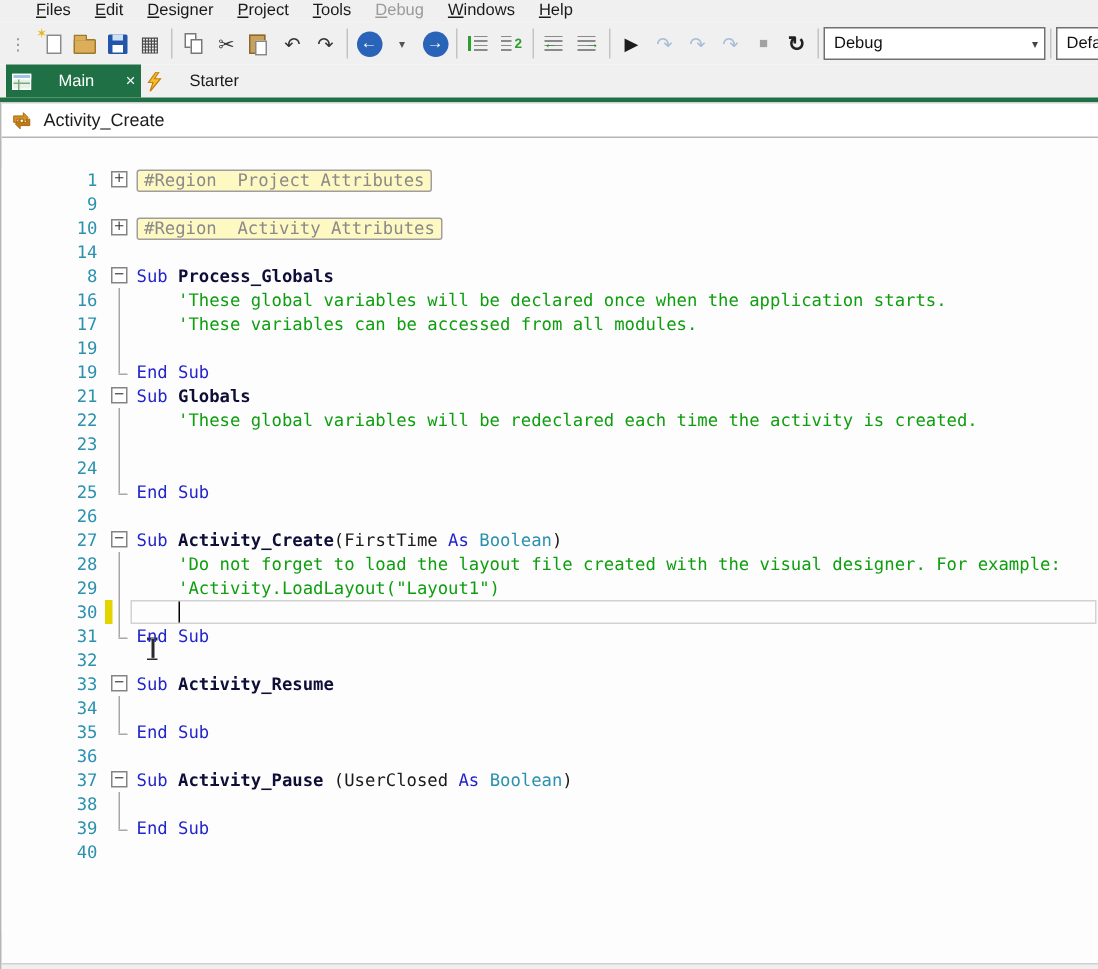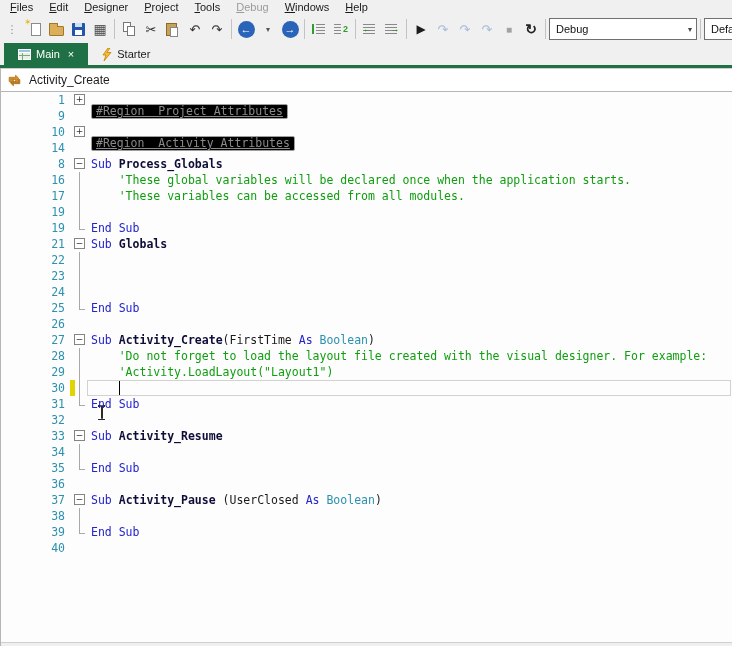--- a/index.html
+++ b/index.html
@@ -3,21 +3,21 @@
 <meta charset="utf-8">
 <style>
   * { margin:0; padding:0; box-sizing:border-box; }
   html,body { background:#d9d9d9; }
   .window{
     width:732px; height:646px; overflow:hidden; background:#fff;
     display:flex; flex-direction:column;
     font-family:"Liberation Sans", sans-serif; position:relative;
   }
   
-  .menubar{ height:15px; background:var(--chrome-bg); display:flex; align-items:center; padding-left:2px; flex:0 0 auto; }
+  .menubar{ height:15px; background:var(--chrome-bg); display:flex; align-items:center; padding-left:16px; flex:0 0 auto; }
   .menu-item{ font-size:11px; color:#1a1a1a; padding:0 8px; line-height:15px; cursor:default; }
   .menu-item.disabled{ color:#9b9b9b; }
   
   .toolbar{ height:28px; background:var(--chrome-bg); display:flex; align-items:center; padding-left:1px; flex:0 0 auto; overflow:hidden; }
   .tb-sep{ width:1px; height:20px; background:#c3c3c3; margin:0 3px; flex:0 0 auto; }
   .tbtn{ position:relative; width:22px; height:22px; display:inline-flex; align-items:center; justify-content:center; flex:0 0 auto; }
   .grip{ color:#909090; font-size:11px; }
   .g8{font-size:8px;} .g10{font-size:10px;} .g12{font-size:12px;} .g13{font-size:13px;} .g14{font-size:14px;}
   .dark{ color:#333; } .runp{ color:#1c1c1c; } .dis{ color:#a7bcd9; } .stopg{ color:#a2a2a2; }
   .rst{ color:#222; font-weight:bold; } .pkg{ color:#4a4a4a; } .ddg{ color:#555; }
@@ -41,46 +41,46 @@
   .lns.w{ width:12px; }
   .bar{ width:2px; height:10px; background:#2f9e2f; }
   .num2{ color:#2f9e2f; font-size:9px; font-weight:bold; line-height:10px; }
   .ic-ind{ position:relative; width:15px; height:12px; display:flex; align-items:center; }
   .ic-ind .ar{ position:absolute; top:1px; color:#1f8a1f; font-size:9px; font-weight:bold; line-height:10px; }
   .ic-ind .ar.l{ left:0; } .ic-ind .ar.r{ right:0; }
   .combo{ height:22px; background:#fff; border:1px solid var(--combo-border); display:flex; align-items:center; justify-content:space-between; padding:0 4px 0 6px; font-size:11px; color:#111; flex:0 0 auto; }
   .combo .cbarrow{ font-size:8px; color:#444; margin-left:6px; }
   
   .tabstrip{ height:25px; background:var(--chrome-bg); display:flex; align-items:flex-end; padding-left:4px; border-bottom:3px solid var(--accent-green); flex:0 0 auto; }
-  .tab{ height:22px; display:flex; align-items:center; gap:5px; padding:0 14px; font-size:11px; color:#1a1a1a; cursor:default; }
+  .tab{ height:22px; display:flex; align-items:center; gap:18px; padding:0 4px; font-size:11px; color:#1a1a1a; cursor:default; }
   .tab.active{ background:var(--accent-green); color:#fff; }
   .tab .close{ font-size:11px; line-height:11px; margin-left:3px; }
   
-  .body{ flex:1 1 auto; display:flex; flex-direction:column; border-left:1px solid #b6b6b6; overflow:hidden; background:var(--editor-bg); }
+  .body{ flex:1 1 auto; display:flex; flex-direction:column; border-left:1px solid #b6b6b6; overflow:hidden; background:var(--editor-bg);gap:20px; }
   .breadcrumb{ height:24px; background:#fff; border-top:1px solid #cfcfcf; border-bottom:1px solid #b6b6b6; display:flex; align-items:center; gap:7px; padding-left:6px; flex:0 0 auto; }
   .breadcrumb .bc-label{ font-size:12px; color:#1c1c1c; }
   
   .code{ flex:1 1 auto; position:relative; overflow:hidden; background:var(--editor-bg); }
   .row{ display:flex; height:16px; position:relative; }
   .num{ width:68px; flex:0 0 auto; text-align:right; padding-right:4px; color:var(--gutter-number); font:11.5px "DejaVu Sans Mono", monospace; line-height:16px; }
   .fold{ width:22px; flex:0 0 auto; position:relative; }
   .content{ flex:1; font:11.5px "DejaVu Sans Mono", monospace; line-height:16px; white-space:pre; position:relative; color:var(--plain); }
   .foldbox{ position:absolute; left:5px; top:2px; width:11px; height:11px; border:1px solid #848484; background:#fff; font:9px "DejaVu Sans", sans-serif; line-height:9px; text-align:center; color:#333; }
   .gv{ position:absolute; left:10px; top:0; bottom:0; width:1px; background:#a8a8a8; }
   .gl{ position:absolute; left:10px; top:0; height:9px; width:1px; background:#a8a8a8; }
   .gf{ position:absolute; left:10px; top:9px; width:6px; height:1px; background:#a8a8a8; }
   .modbar{ position:absolute; left:69px; top:0; bottom:0; width:5px; background:var(--modified-bar); }
   .curbox{ position:absolute; left:86px; right:1px; top:0; bottom:0; border:1px solid #d2d2d2; pointer-events:none; }
   .caret{ position:absolute; top:1px; width:1px; height:14px; background:#000; }
   .kw{ color:var(--keyword); }
   .member{ color:var(--member); font-weight:bold;text-align:right; }
   .cmt{ color:var(--comment); }
   .type{ color:var(--type); }
   .plain{ color:var(--plain); }
-  .regionbox{ display:inline-block; border:1px solid #9e9e9e; border-radius:2px; color:var(--region); padding:0 4px; line-height:13px; margin-top:12px; background:#000000;text-decoration:underline; }
+  .regionbox{ display:inline-block; border:1px solid #9e9e9e; border-radius:2px; color:var(--region); padding:0 4px; line-height:13px; margin-top:1px; background:#fef9c3; }
   
   .ibeam{ position:absolute; left:96px; top:313px; width:9px; height:15px; pointer-events:none; }
   .ibeam .stem{ position:absolute; left:4px; top:1px; width:1.5px; height:13px; background:#2a2a2a; box-shadow:0 0 0 0.5px rgba(255,255,255,.55); }
   .ibeam .cap{ position:absolute; left:1px; width:7px; height:1.5px; background:#2a2a2a; box-shadow:0 0 0 0.5px rgba(255,255,255,.55); }
   .ibeam .cap.t{ top:0; } .ibeam .cap.b{ bottom:0; }
   
   .bottomstrip{ height:4px; background:#efefef; border-top:1px solid #cfcfcf; flex:0 0 auto; }
 </style>
 </head>
 <body>
@@ -308,20 +308,21 @@
           <div class="fold">
             <span class="foldbox">−</span>
           </div>
           <div class="content"><span class="kw">Sub </span><span class="member">Globals</span></div>
         </div>
         <div class="row">
           <div class="num">22</div>
           <div class="fold">
             <span class="gv"></span>
           </div>
+          <div class="content"><span class="cmt">    'These global variables will be redeclared each time the activity is created.</span></div>
         </div>
         <div class="row">
           <div class="num">23</div>
           <div class="fold">
             <span class="gv"></span>
           </div>
         </div>
         <div class="row">
           <div class="num">24</div>
           <div class="fold">

